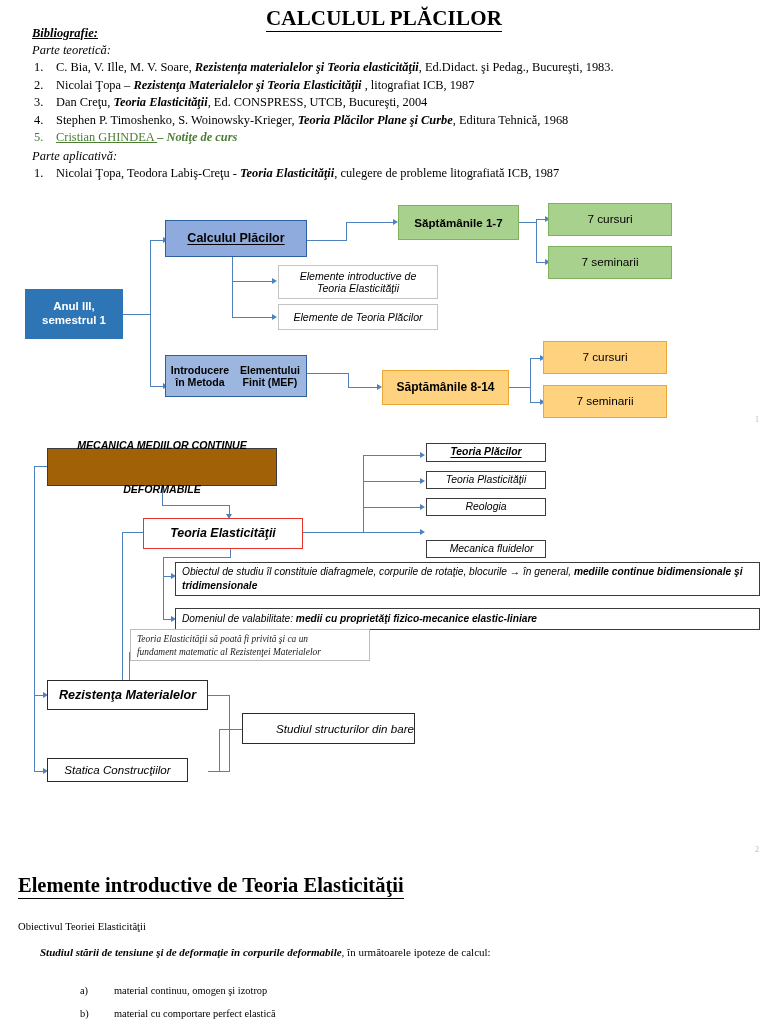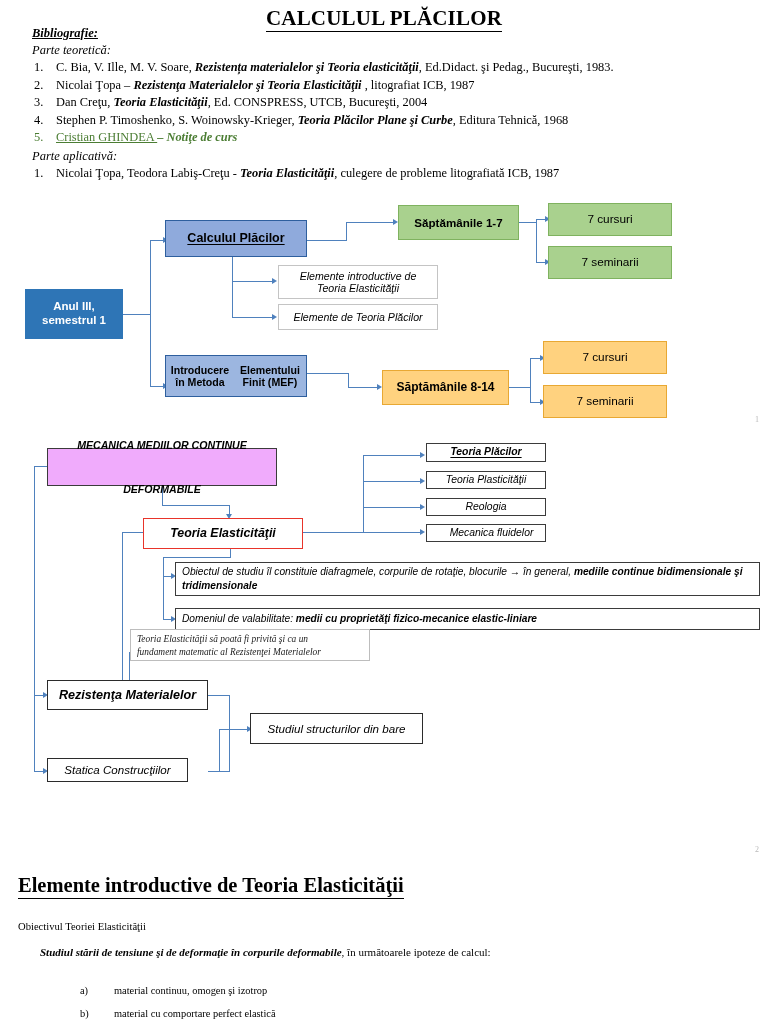--- a/index.html
+++ b/index.html
@@ -61,21 +61,21 @@
     font-family:"Liberation Sans", sans-serif;font-weight:bold;font-size:11.6px;}
   .d1 .green-b.plain{font-weight:normal;font-size:11.8px;}
   .d1 .orange-b{background:#ffd27f;border:1px solid #e8a833;color:#000;
     font-family:"Liberation Sans", sans-serif;font-weight:bold;font-size:12px;}
   .d1 .orange-b.plain{font-weight:normal;font-size:11.8px;}
   .d1 .white-b{background:#ffffff;border:1px solid #c4c4c4;color:#000;
     font-family:"Liberation Sans", sans-serif;font-style:italic;font-size:10.6px;}
   .uline{text-decoration:underline;text-underline-offset:2px;}
 
   
-  .d2 .blk{background:#f0abfc;border:1.4px solid #3b3b3b;color:#000;
+  .d2 .blk{background:#a16207;border:1.4px solid #3b3b3b;color:#000;
     font-family:"Liberation Sans", sans-serif;font-style:italic;font-size:10.6px;gap:32px;}
   .d2 .blk.b{font-weight:bold;}
   .d2 .red{background:#ffffff;border:1.5px solid #e8342a;color:#000;
     font-family:"Liberation Sans", sans-serif;font-style:italic;
     font-weight:bold;font-size:12.4px;}
   .d2 .thinbox{background:#ffffff;border:1px solid #3b3b3b;color:#000;
     font-family:"Liberation Sans", sans-serif;font-style:italic;font-size:10.4px;}
   .d2 .wide{justify-content:flex-start;text-align:left;padding:3px 6px;
     font-family:"Liberation Sans", sans-serif;font-style:italic;font-size:10.2px;
     line-height:1.38;background:#fff;border:1px solid #3b3b3b;color:#000;}
@@ -294,21 +294,21 @@
 
     <div class="box thinbox" style="left:426px;top:3px;width:120px;height:19px;">
       <span class="b uline">Teoria Plăcilor</span>
     </div>
     <div class="box thinbox" style="left:426px;top:31px;width:120px;height:18px;">
       <span>Teoria Plasticităţii</span>
     </div>
     <div class="box thinbox" style="left:426px;top:58px;width:120px;height:18px;">
       <span>Reologia</span>
     </div>
-    <div class="box thinbox" style="left:426px;top:84px;width:120px;height:18px;padding-left:11px;">
+    <div class="box thinbox" style="left:426px;top:100px;width:120px;height:18px;padding-left:11px;">
       <span>Mecanica fluidelor</span>
     </div>
 
     <div class="box wide" style="left:175px;top:122px;width:585px;height:34px;">
       <span><span>Obiectul de studiu îl constituie diafragmele, corpurile de rotaţie, blocurile → în general, </span><span class="b">mediile continue bidimensionale şi tridimensionale</span></span>
     </div>
 
     <div class="box wide" style="left:175px;top:168px;width:585px;height:22px;">
       <span><span>Domeniul de valabilitate: </span><span class="b">medii cu proprietăţi fizico-mecanice elastic-liniare</span></span>
     </div>
@@ -319,21 +319,21 @@
     </div>
 
     <div class="box bigb" style="left:47px;top:240px;width:161px;height:30px;">
       <span>Rezistenţa Materialelor</span>
     </div>
 
     <div class="box midb" style="left:47px;top:318px;width:141px;height:24px;">
       <span>Statica Construcţiilor</span>
     </div>
 
-    <div class="box midb" style="left:250px;top:273px;width:173px;height:31px;">
+    <div class="box midb" style="left:242px;top:273px;width:173px;height:31px;justify-content:flex-end;">
       <span>Studiul structurilor din bare</span>
     </div>
   </div>
 
   <div class="pgnum" style="left:755px;top:845px;">2</div>
 
   <div class="sec2-title">
     <span>Elemente introductive de Teoria Elasticităţii</span>
   </div>
 

